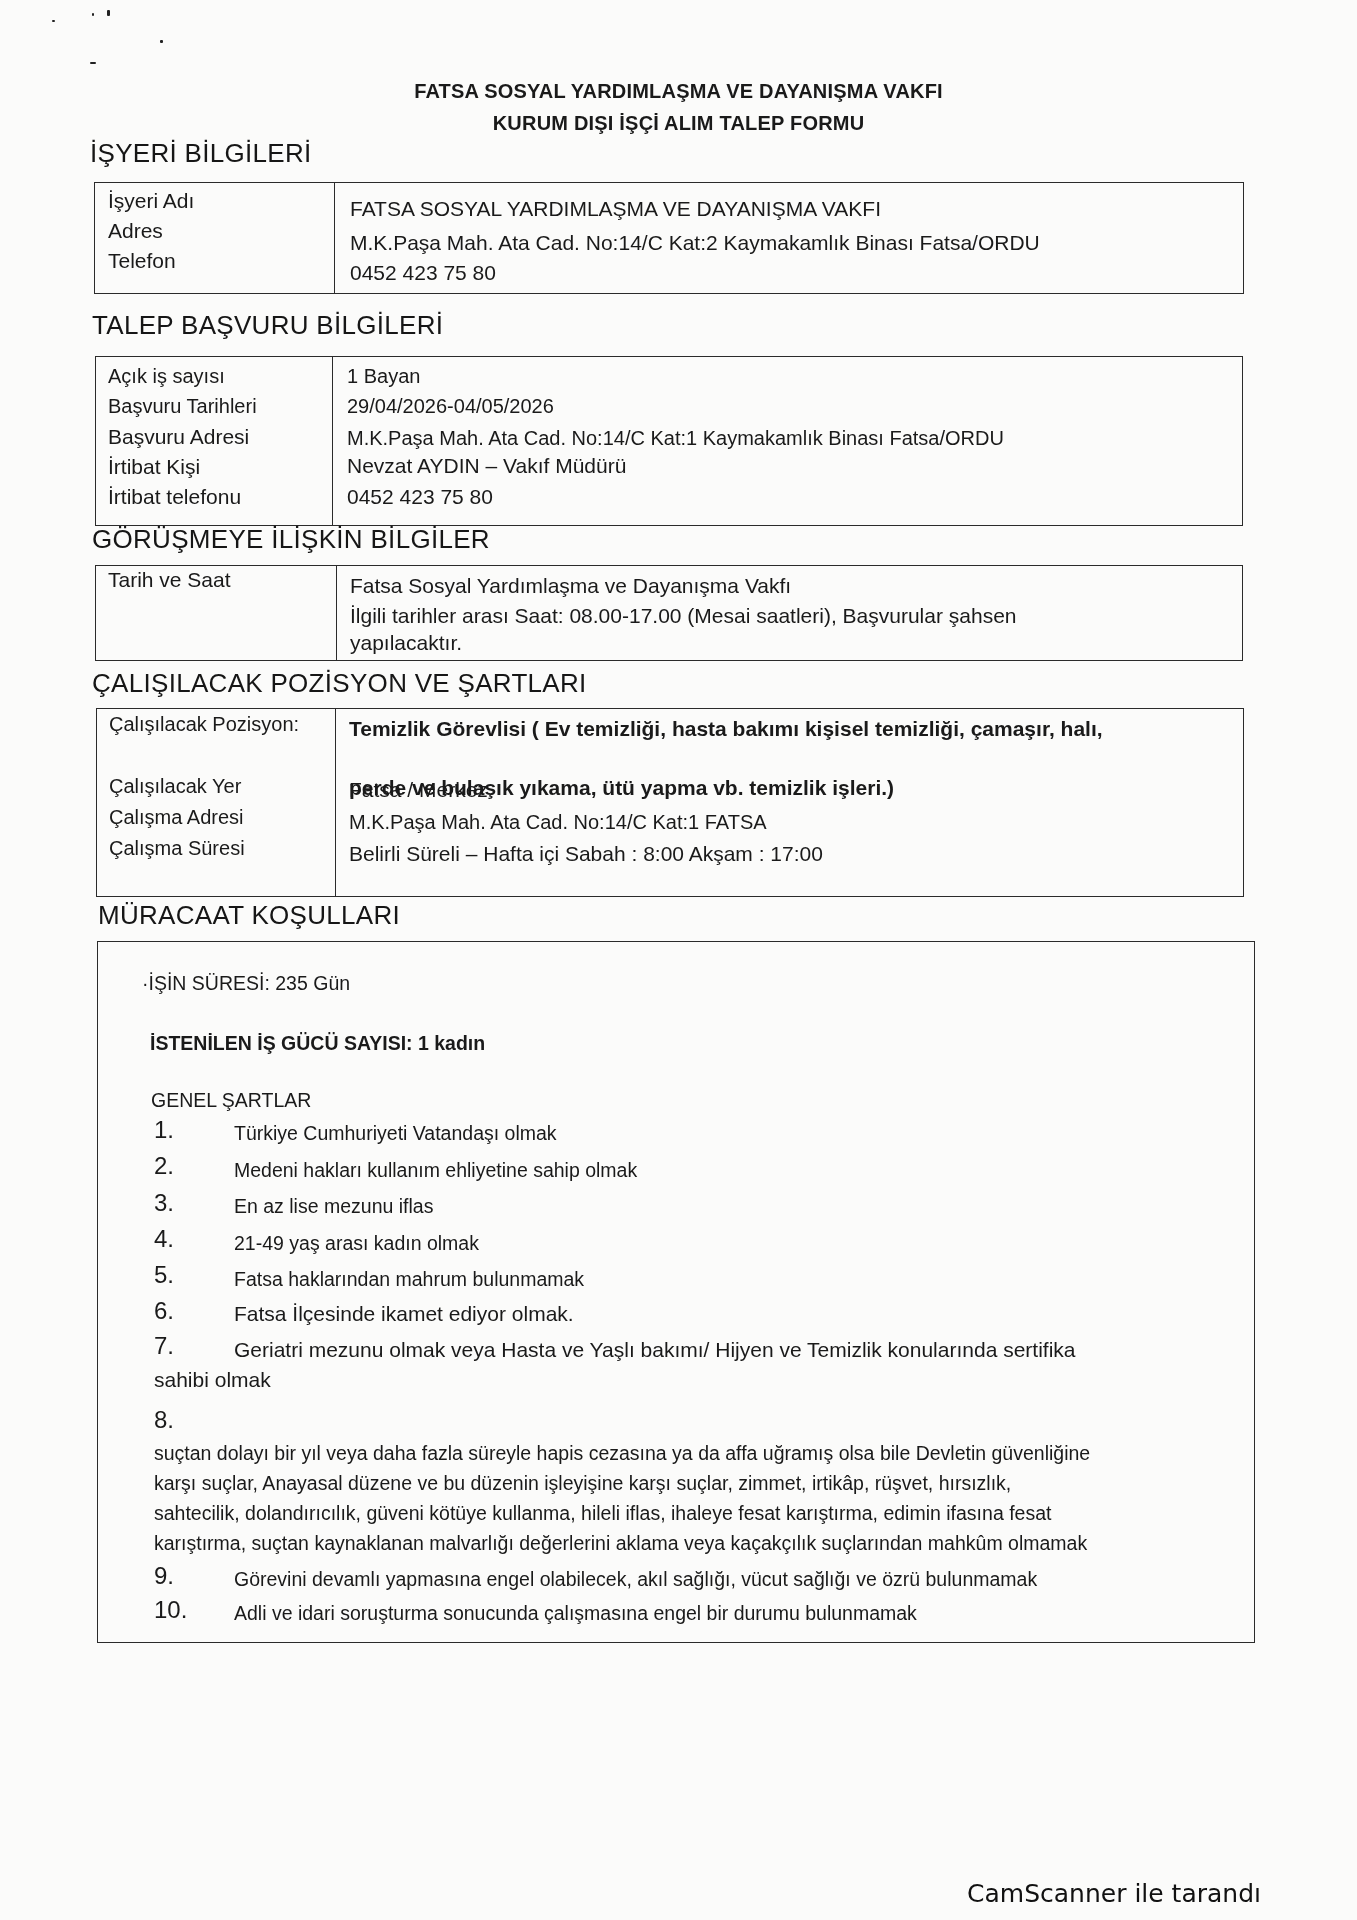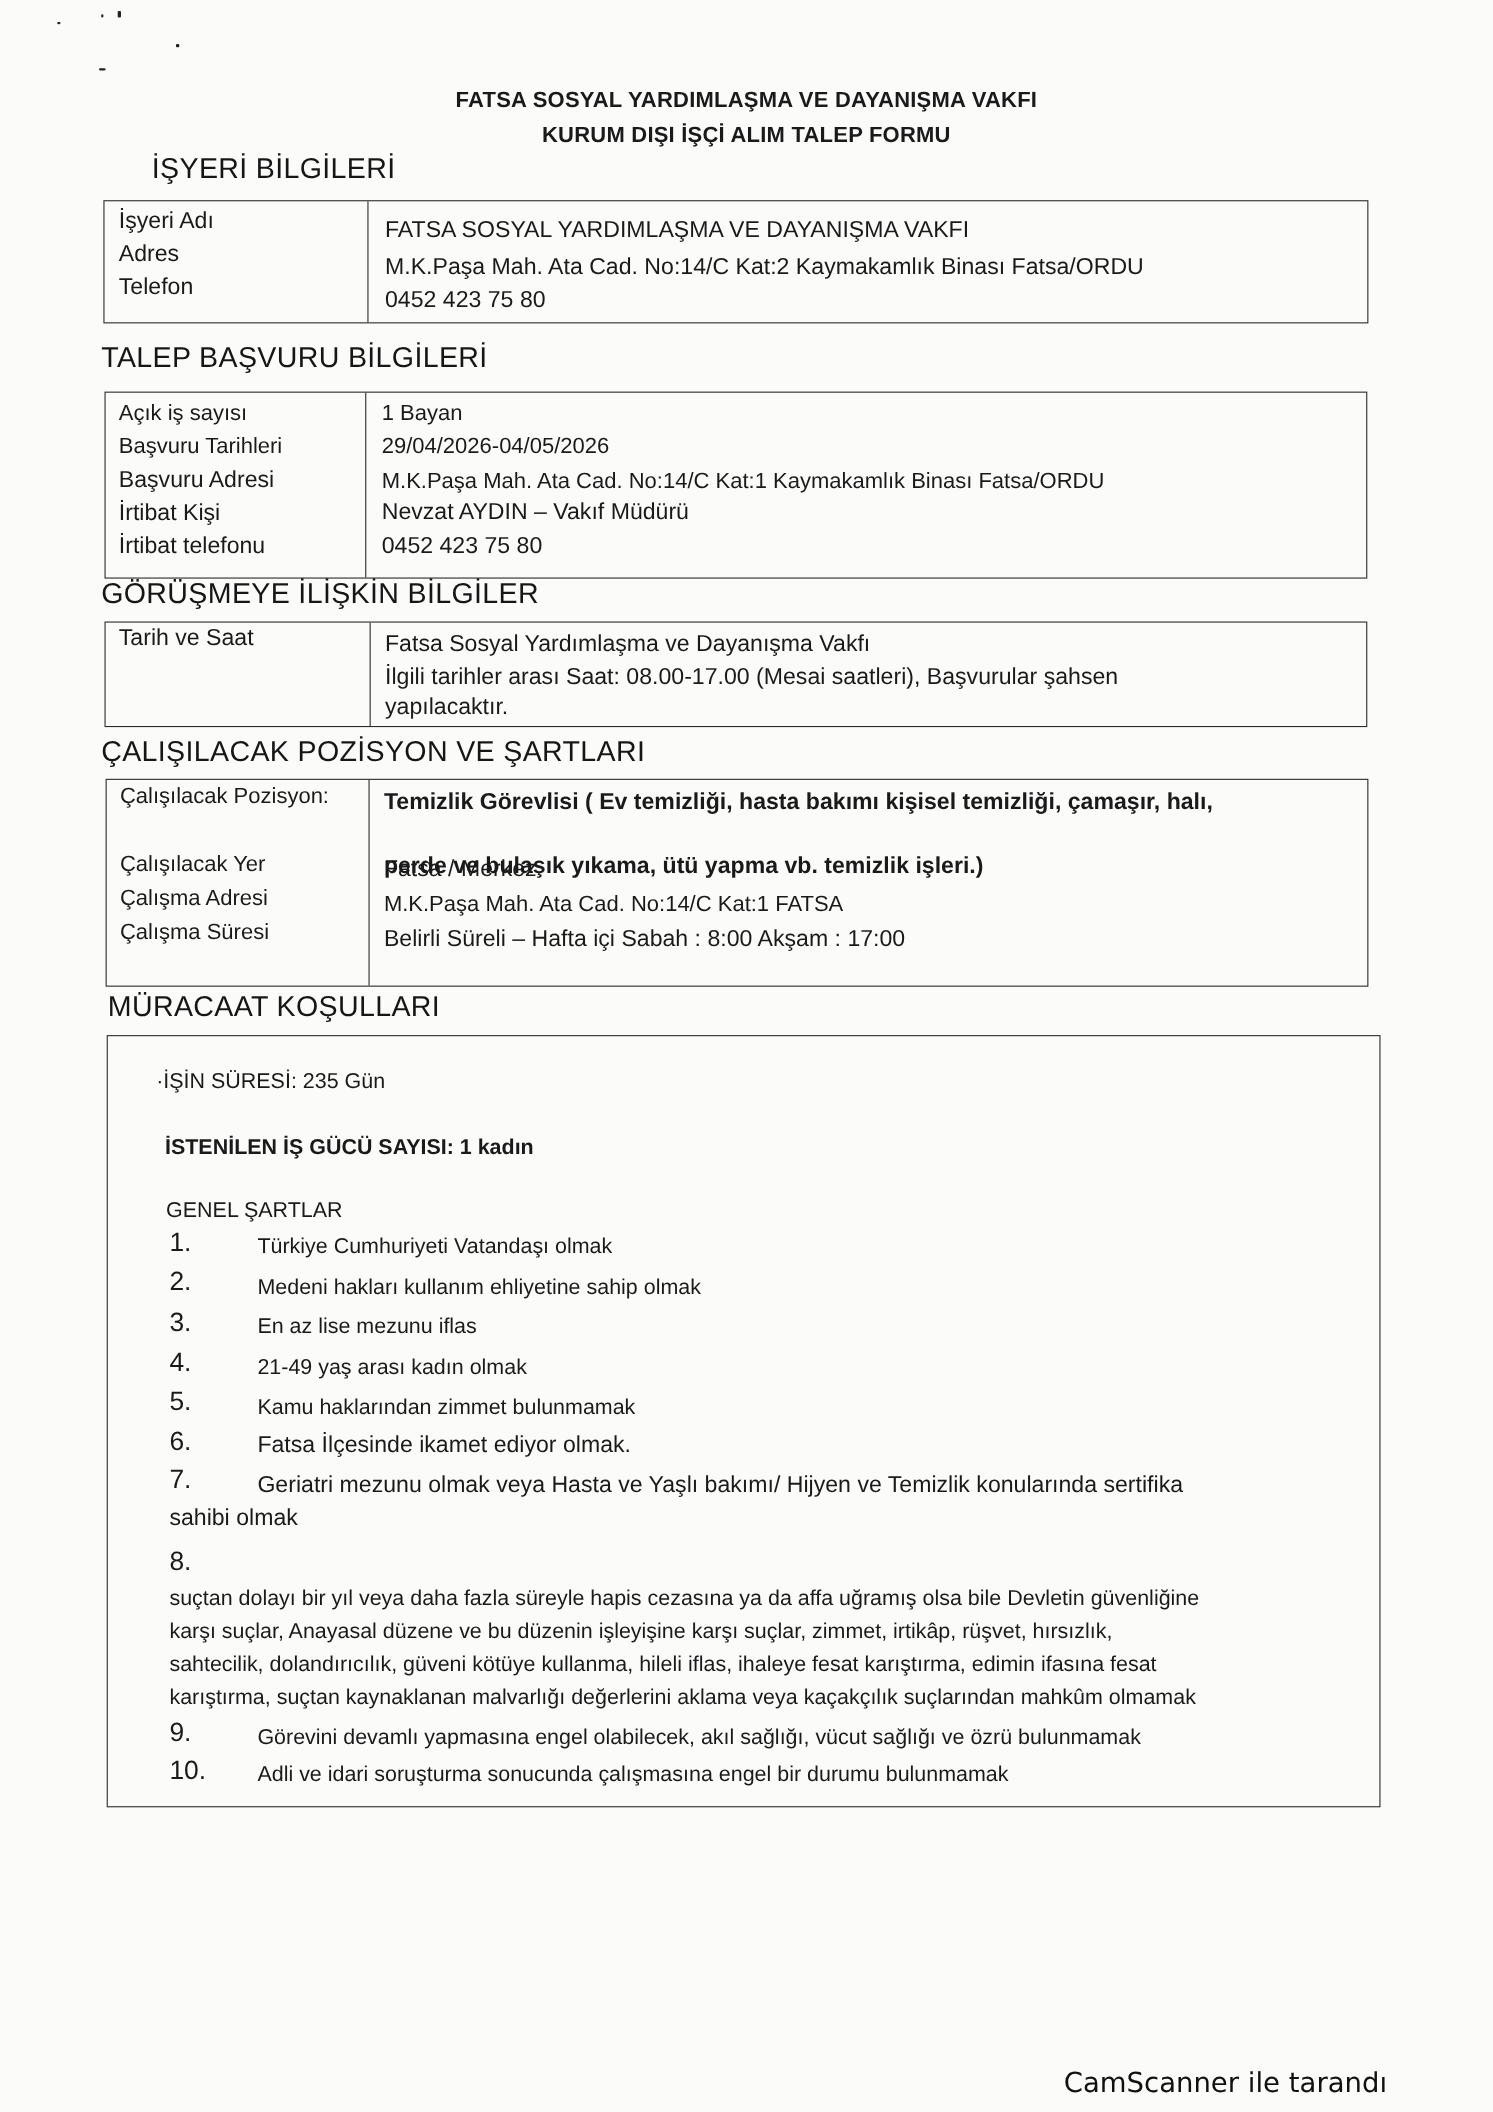--- a/index.html
+++ b/index.html
@@ -39,21 +39,21 @@
   <span style="left:52px;top:20px;width:3px;height:2px;"></span>
   <span style="left:92px;top:13px;width:2px;height:3px;"></span>
   <span style="left:107px;top:10px;width:3px;height:6px;"></span>
   <span style="left:160px;top:40px;width:3px;height:3px;"></span>
   <span style="left:90px;top:62px;width:6px;height:2px;"></span>
 </div>
 
 <div class="abs doc-title" style="top:80px;">FATSA SOSYAL YARDIMLAŞMA VE DAYANIŞMA VAKFI</div>
 <div class="abs doc-title" style="top:112px;">KURUM DIŞI İŞÇİ ALIM TALEP FORMU</div>
 
-<div class="abs section-heading" style="left:90px;top:138px;margin-left:48px;">İŞYERİ BİLGİLERİ</div>
+<div class="abs section-heading" style="left:90px;top:138px;">İŞYERİ BİLGİLERİ</div>
 <div class="abs box" style="left:94px;top:182px;width:1150px;height:112px;">
   <div class="divider" style="left:239px;"></div>
   <div class="lbl" style="left:13px;top:6px;">İşyeri Adı</div>
   <div class="lbl" style="left:13px;top:36px;">Adres</div>
   <div class="lbl" style="left:13px;top:66px;">Telefon</div>
   <div class="val" style="left:255px;top:14px;">FATSA SOSYAL YARDIMLAŞMA VE DAYANIŞMA VAKFI</div>
   <div class="val" style="left:255px;top:48px;">M.K.Paşa Mah. Ata Cad. No:14/C Kat:2  Kaymakamlık Binası Fatsa/ORDU</div>
   <div class="val" style="left:255px;top:78px;">0452 423 75 80</div>
 </div>
 
@@ -107,21 +107,21 @@
   <div class="cond-num" style="left:56px;top:210px;">2.</div>
   <div class="cond-text" style="left:136px;top:217px;">Medeni hakları kullanım ehliyetine sahip olmak</div>
 
   <div class="cond-num" style="left:56px;top:247px;">3.</div>
   <div class="cond-text" style="left:136px;top:253px;">En az lise mezunu iflas</div>
 
   <div class="cond-num" style="left:56px;top:283px;">4.</div>
   <div class="cond-text" style="left:136px;top:290px;">21-49 yaş arası kadın olmak</div>
 
   <div class="cond-num" style="left:56px;top:319px;">5.</div>
-  <div class="cond-text" style="left:136px;top:326px;">Kamu haklarından zimmet bulunmamak</div>
+  <div class="cond-text" style="left:136px;top:326px;">Fatsa haklarından mahrum bulunmamak</div>
 
   <div class="cond-num" style="left:56px;top:355px;">6.</div>
   <div class="cond-text" style="left:136px;top:360px;font-size:21px;">Fatsa İlçesinde ikamet ediyor olmak.</div>
 
   <div class="cond-num" style="left:56px;top:390px;">7.</div>
   <div class="cond-text" style="left:136px;top:396px;font-size:21px;">Geriatri mezunu olmak veya Hasta ve Yaşlı bakımı/ Hijyen ve  Temizlik  konularında sertifika</div>
   <div class="cond-text" style="left:56px;top:426px;font-size:21px;">sahibi olmak</div>
 
   <div class="cond-num" style="left:56px;top:464px;">8.</div>
   <div class="cond-text" style="left:56px;top:500px;">suçtan dolayı bir yıl veya daha fazla süreyle hapis cezasına ya da affa uğramış olsa bile Devletin güvenliğine</div>

